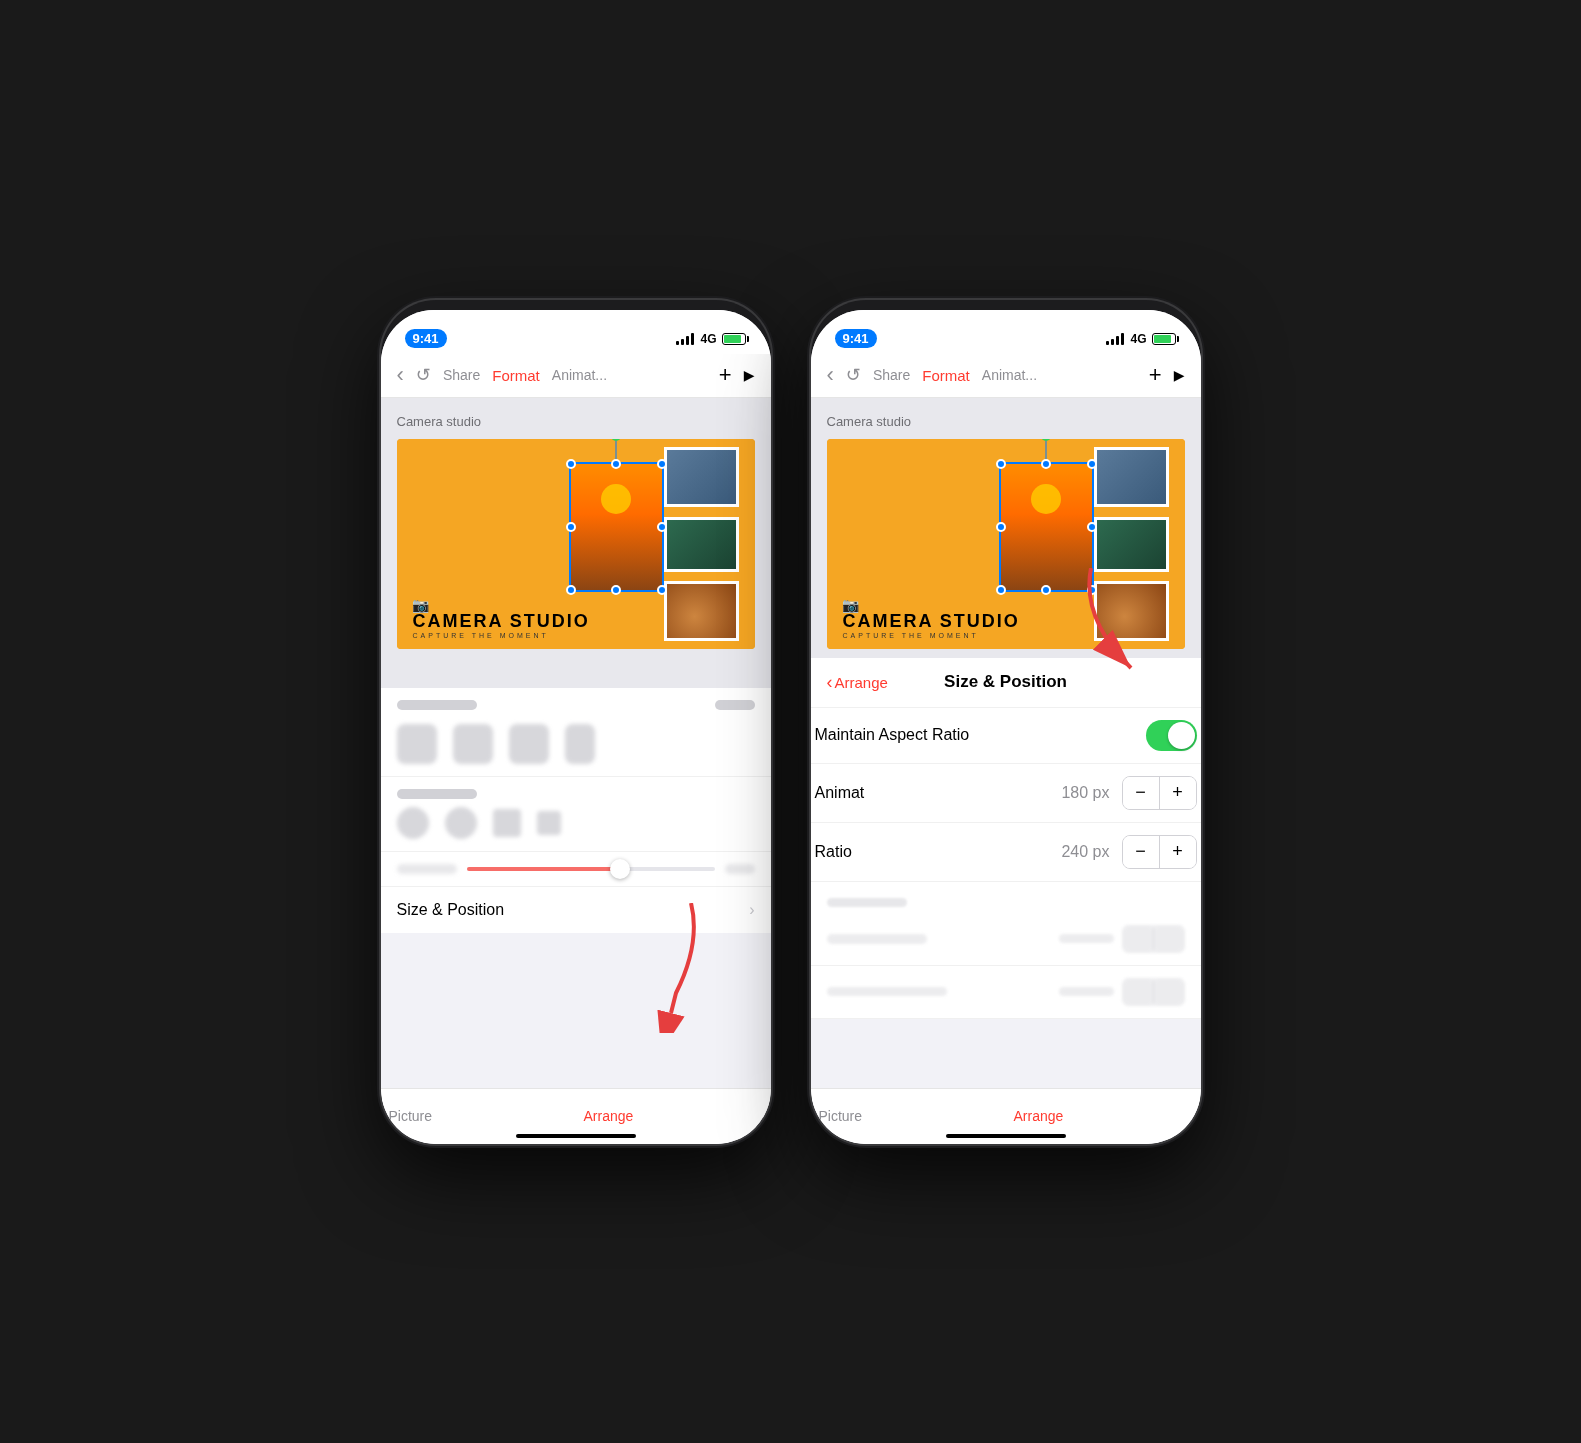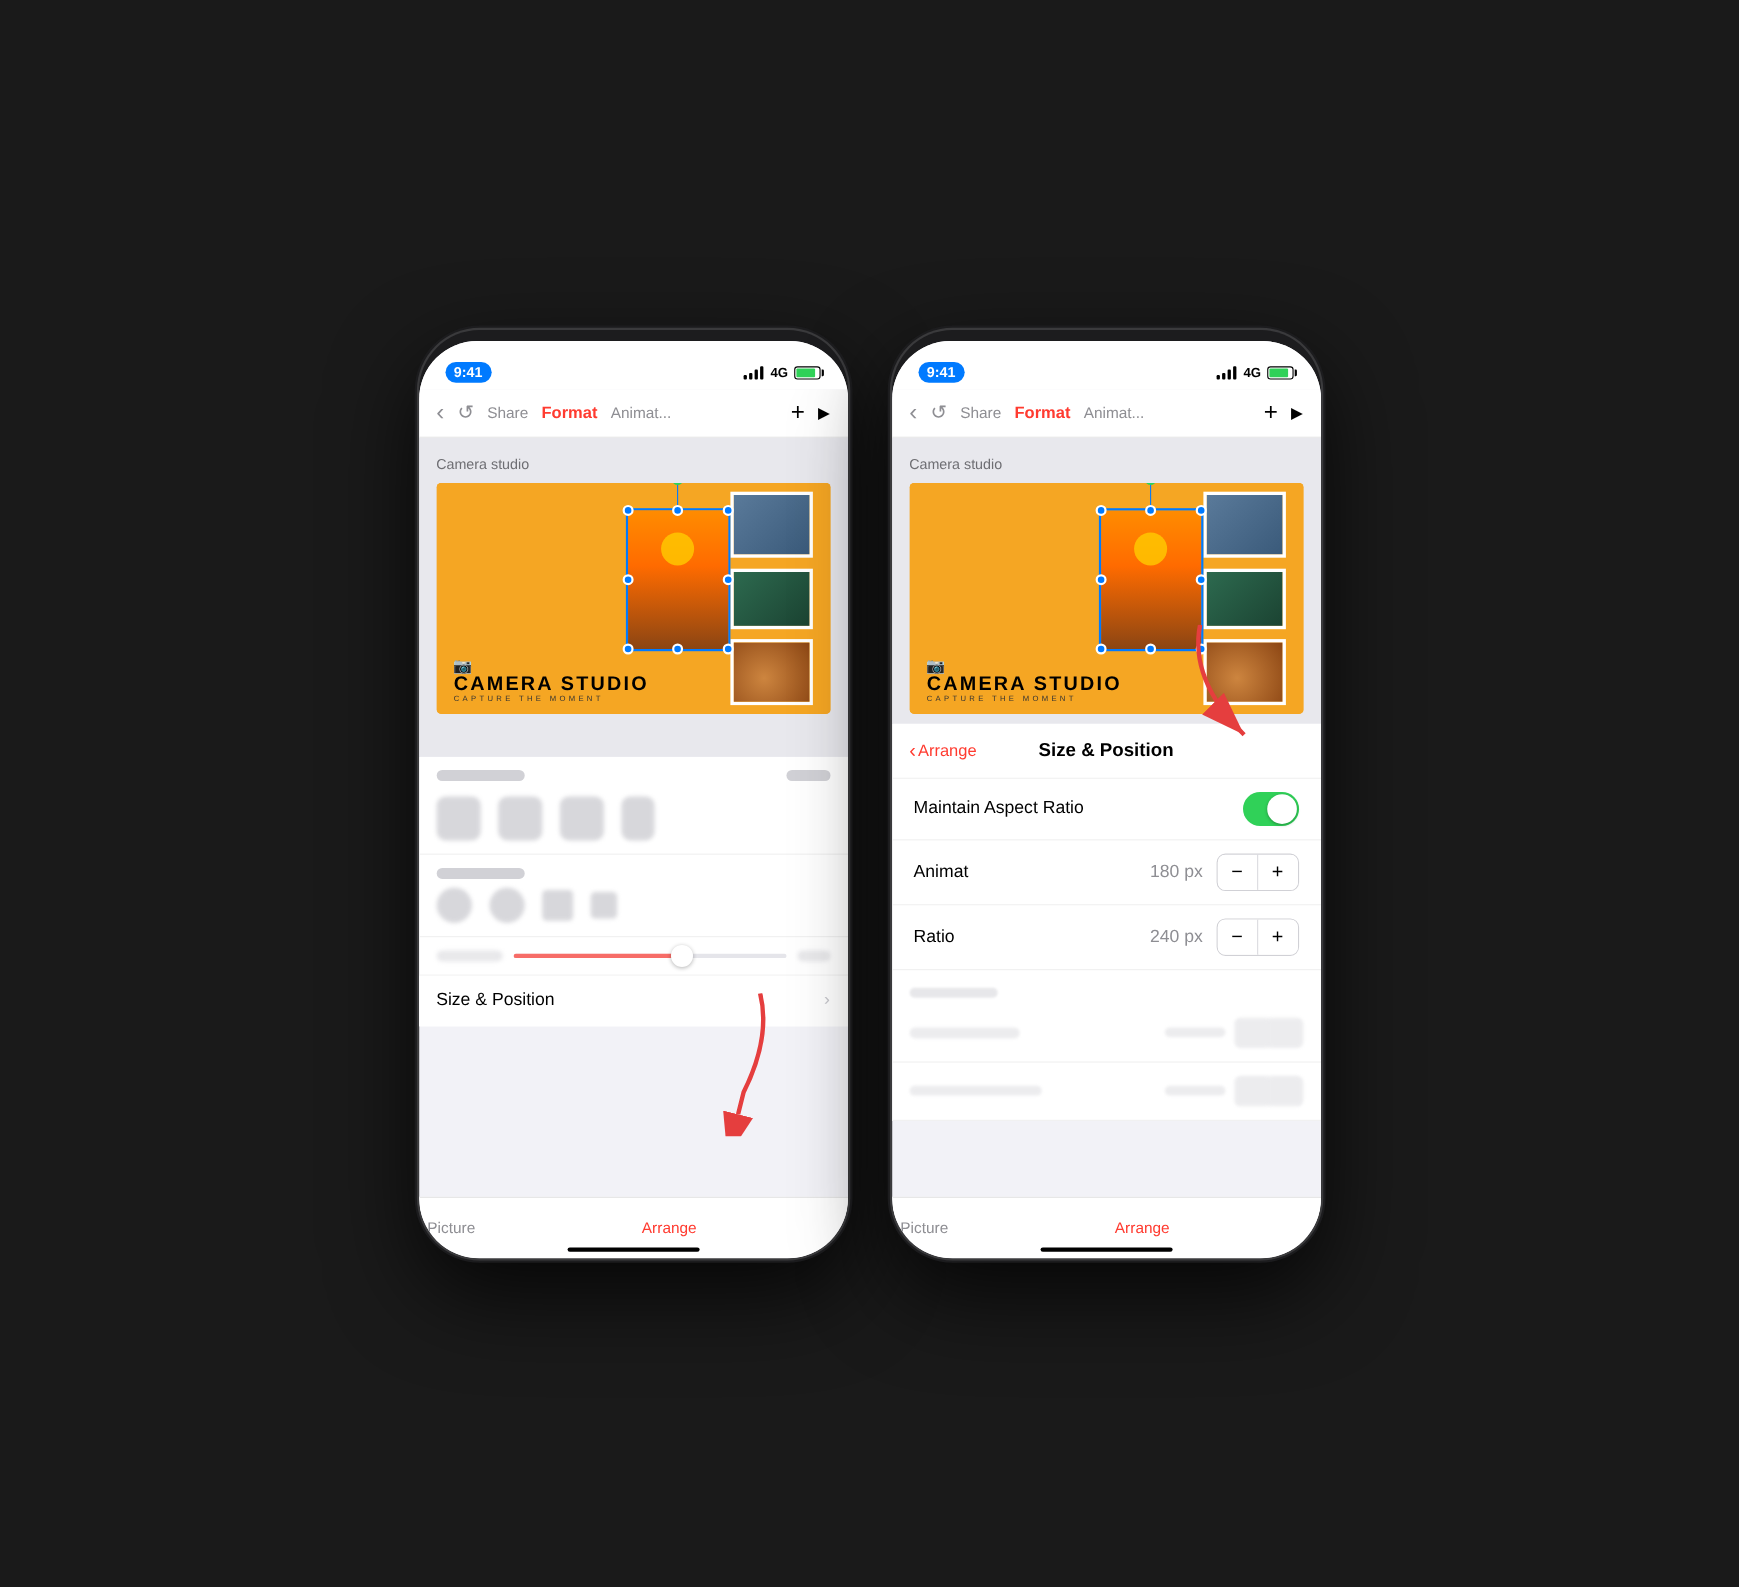--- a/index.html
+++ b/index.html
@@ -133,21 +133,21 @@
       color: #8e8e93;
       font-size: 18px;
     }
     .nav-share {
       color: #8e8e93;
       font-size: 14px;
     }
     .nav-format {
       color: #ff3b30;
       font-size: 15px;
-      font-weight: 700;
+      font-weight: 400;
     }
     .nav-animate {
       color: #8e8e93;
       font-size: 14px;
     }
     .nav-spacer { flex: 1; }
     .nav-add {
       color: #000;
       font-size: 22px;
       font-weight: 300;
@@ -404,21 +404,21 @@
       font-weight: 600;
       color: #8e8e93;
       text-transform: uppercase;
       letter-spacing: 0.5px;
       padding: 16px 16px 6px;
     }
 
     .sp-row {
       display: flex;
       align-items: center;
-      padding: 12px 20px;
+      padding: 12px 4px;
       border-bottom: 1px solid #f0f0f0;
     }
 
     .sp-row-label {
       font-size: 16px;
       color: #000;
       flex: 1;
     }
 
     .sp-row-value {

